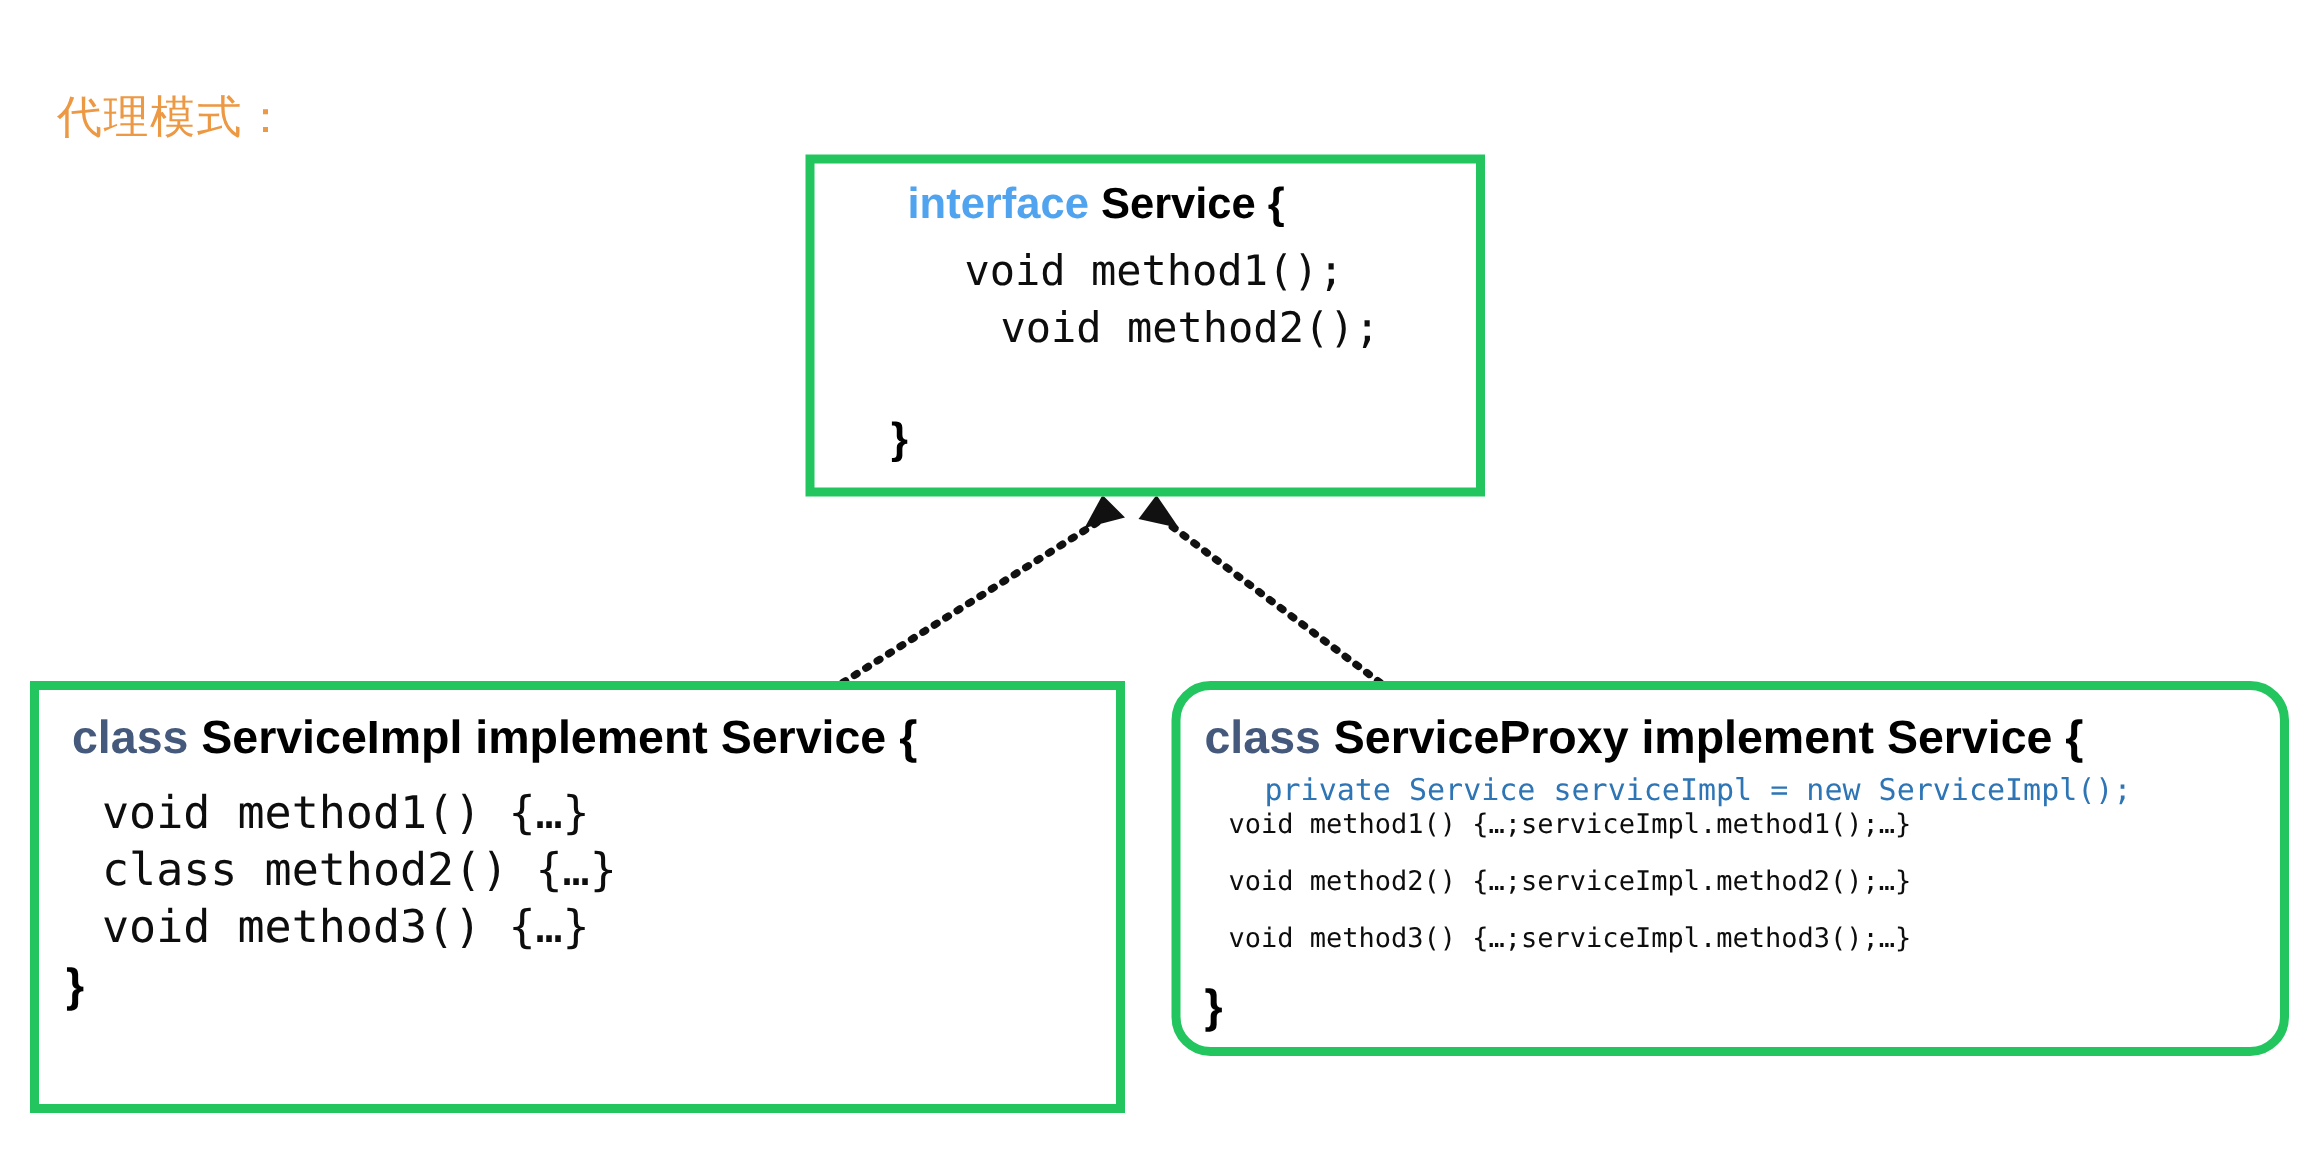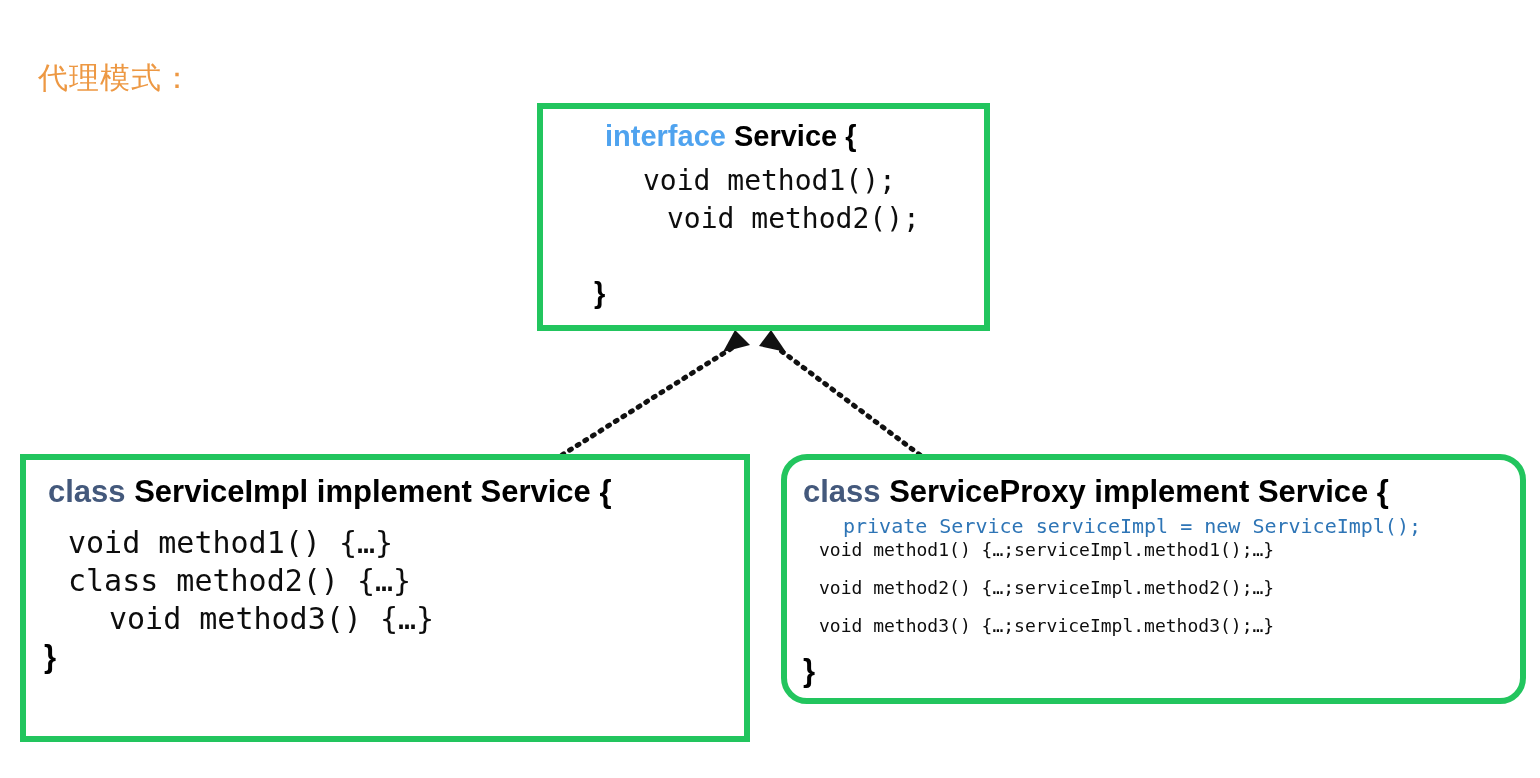--- a/index.html
+++ b/index.html
@@ -119,21 +119,21 @@
     top: 14px;
     font-size: 31px;
   }
   #box-impl .code-line {
     position: absolute;
     left: 42px;
     font-size: 30px;
   }
   #box-impl .m1 { top: 65px; }
   #box-impl .m2 { top: 103px; }
-  #box-impl .m3 { top: 141px; margin-left: 41px; }
+  #box-impl .m3 { top: 141px; }
   #box-impl .code-brace {
     position: absolute;
     left: 18px;
     top: 179px;
     font-size: 31px;
   }
 
   
   #box-proxy .code-head {
     position: absolute;

